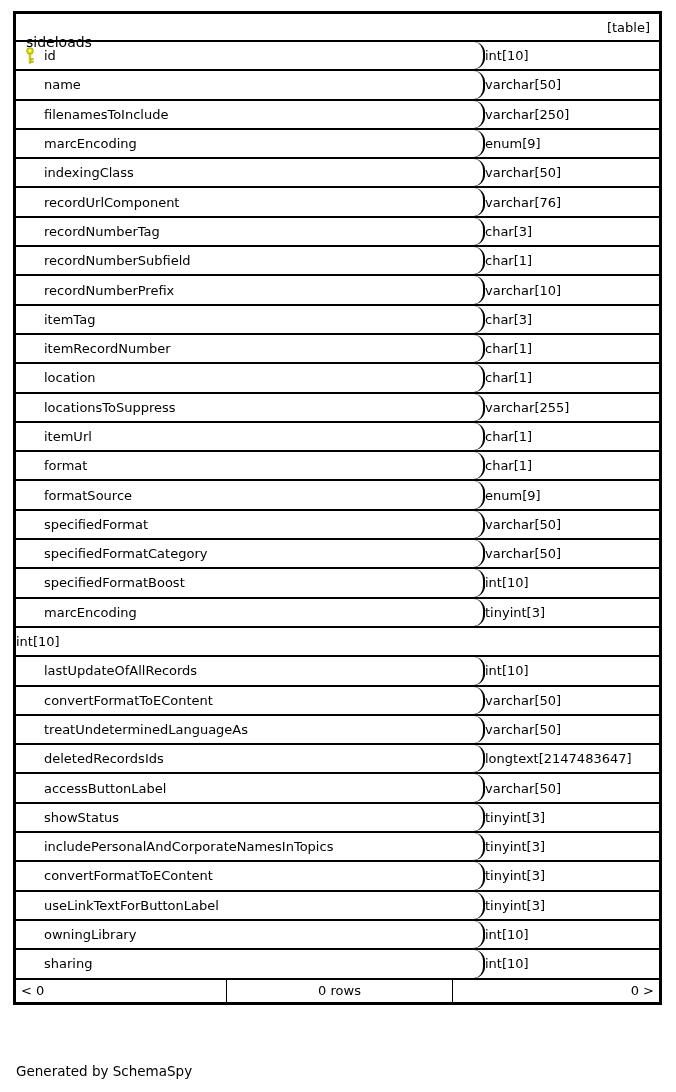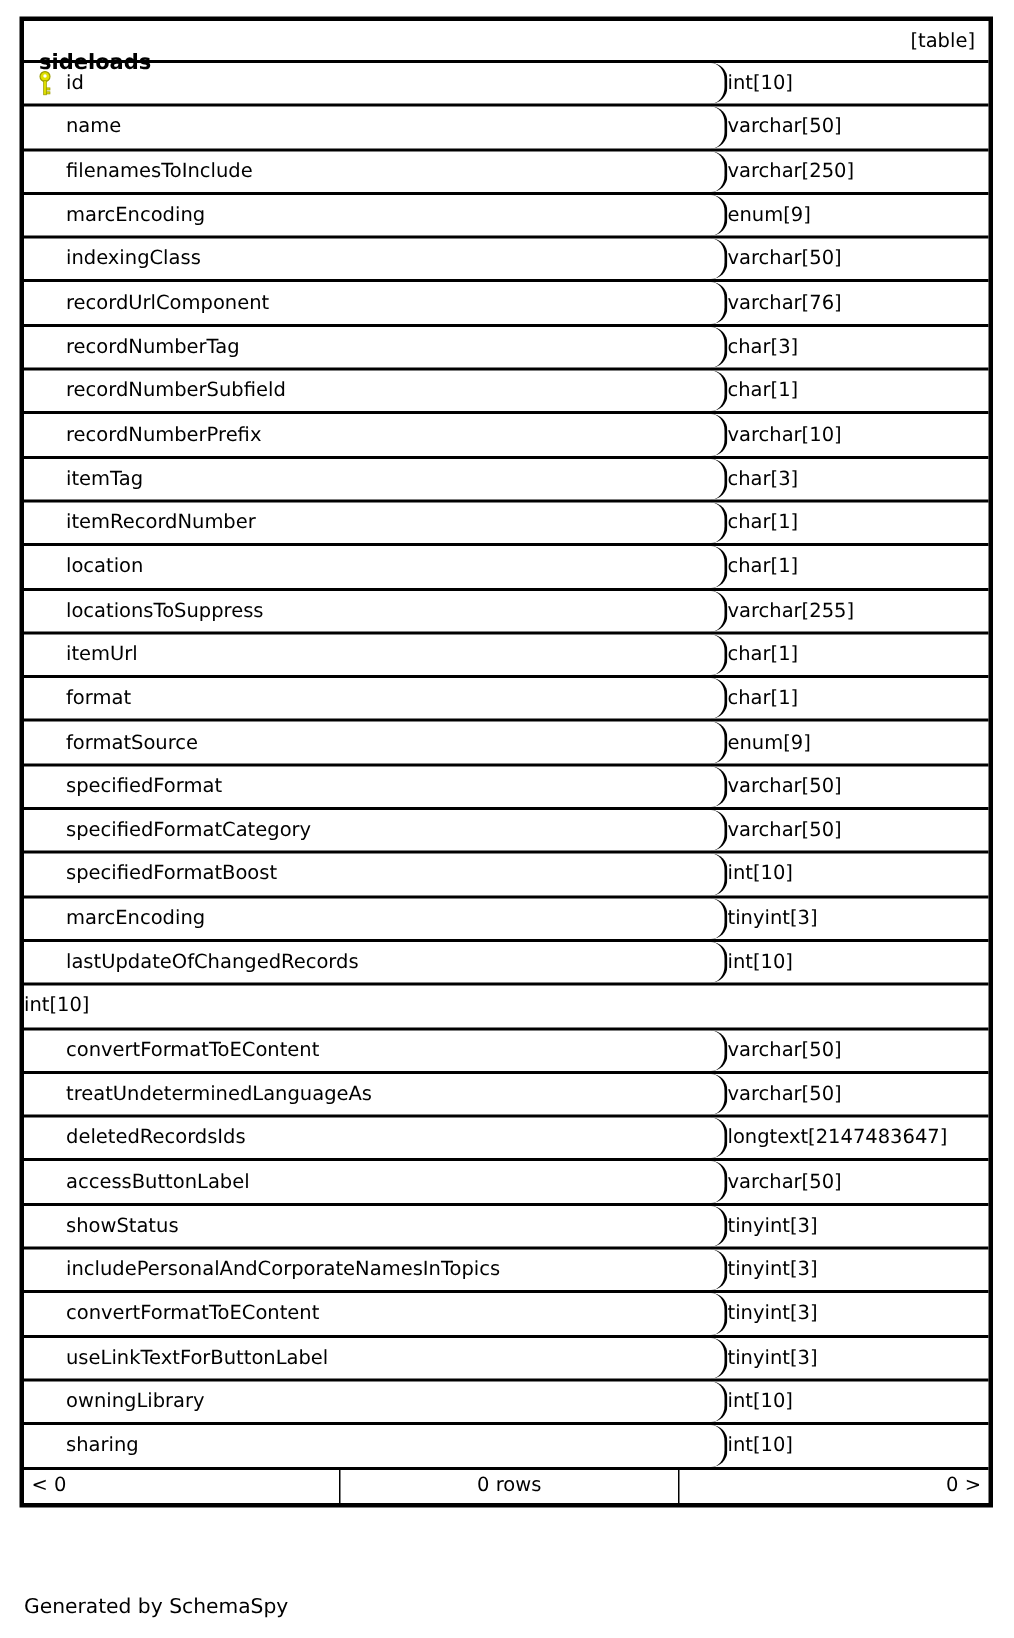--- a/index.html
+++ b/index.html
@@ -25,21 +25,21 @@
     border:3px solid var(--border);
     background:var(--bg);
   }
 
   .table-header{
     display:flex; align-items:center; justify-content:space-between;
     height:28px;
     padding:0 9px 0 10px;
     border-bottom:2px solid var(--border);
   }
-  .table-title{ font-weight:bold; font-size:14px;margin-top:30px; }
+  .table-title{ font-weight:normal; font-size:14px;margin-top:30px; }
   .table-tag{ font-size:13px; }
 
   .row{
     display:flex;
     height:29.3px;
     border-bottom:2px solid var(--border);
   }
   .cell-name{
     width:469px;
     display:flex; align-items:center;
@@ -255,28 +255,28 @@
 
   <div class="row">
     <div class="cell-name">
       <span class="icon-slot"></span>
       <span>marcEncoding</span>
     </div>
     <div class="cell-type">tinyint[3]</div>
   </div>
 
   <div class="row">
-    <div class="cell-name">
-      <span class="icon-slot"></span>
-      <span>lastUpdateOfChangedRecords</span>
-    </div>
-    <div class="cell-type">int[10]</div>
-  </div>
-
-  <div class="row">
+    <div class="cell-type">int[10]</div>
+  </div>
+
+  <div class="row">
+    <div class="cell-name">
+      <span class="icon-slot"></span>
+      <span>lastUpdateOfAllRecords</span>
+    </div>
     <div class="cell-type">int[10]</div>
   </div>
 
   <div class="row">
     <div class="cell-name">
       <span class="icon-slot"></span>
       <span>convertFormatToEContent</span>
     </div>
     <div class="cell-type">varchar[50]</div>
   </div>

